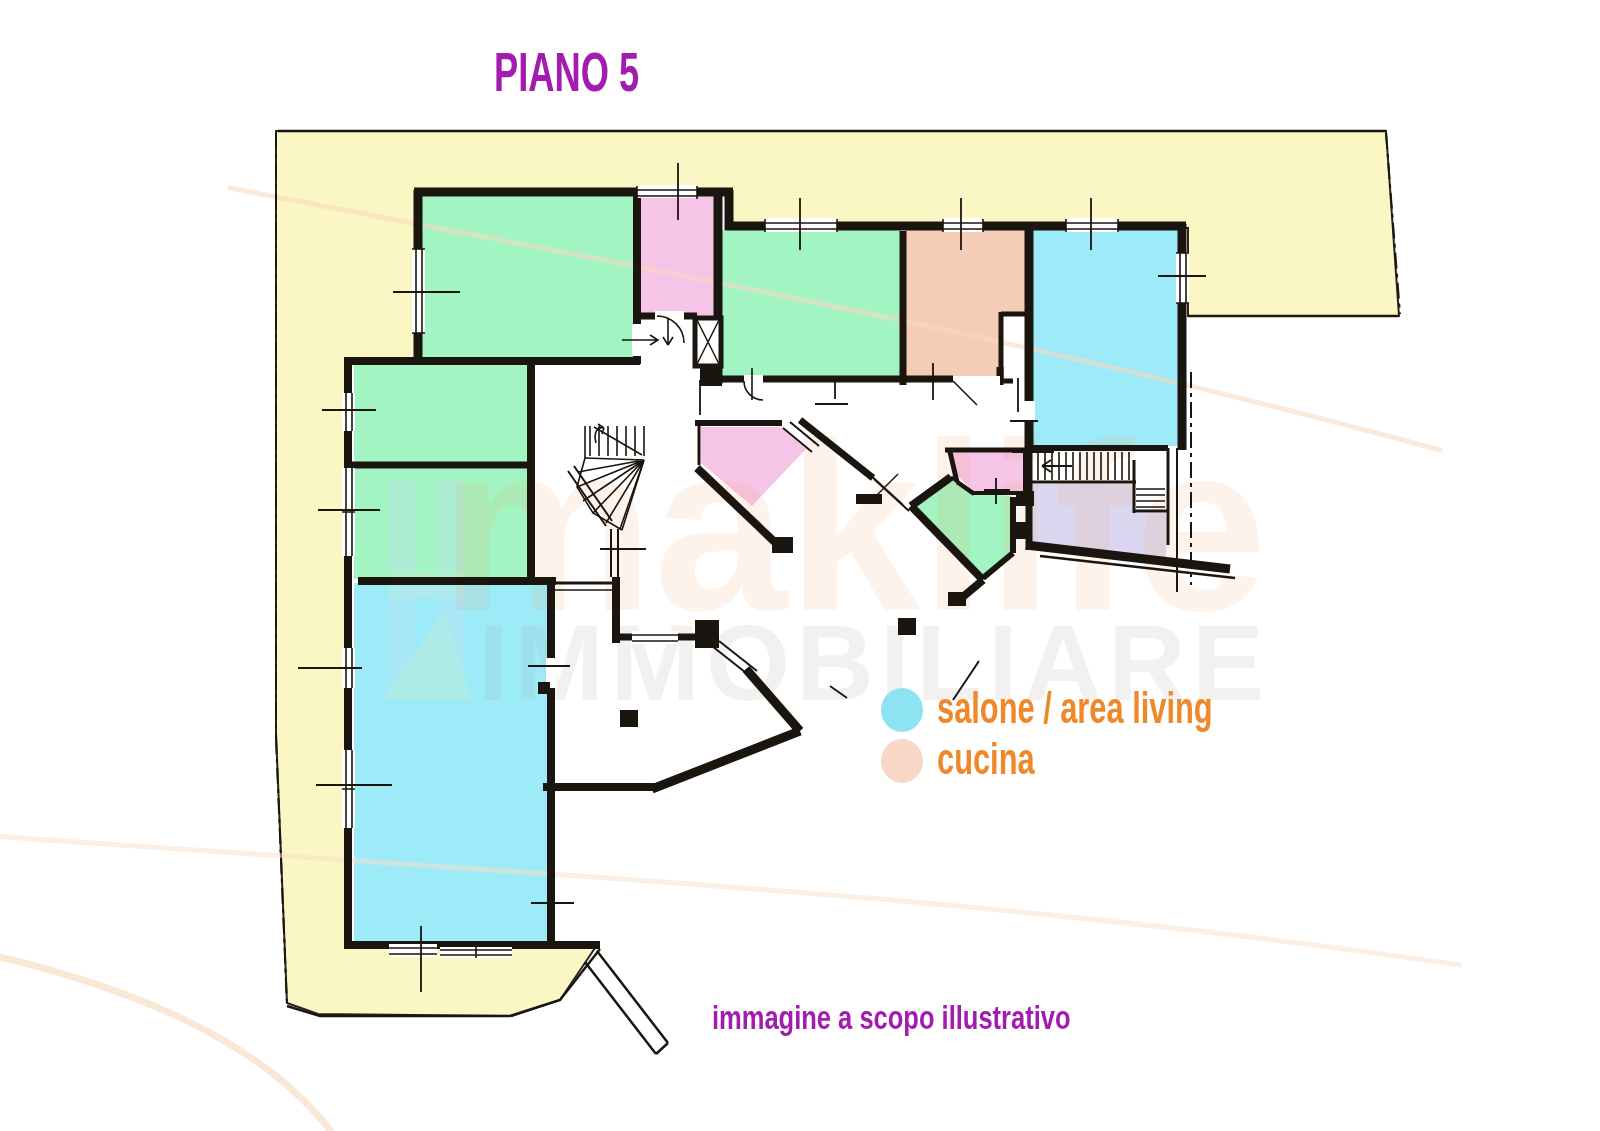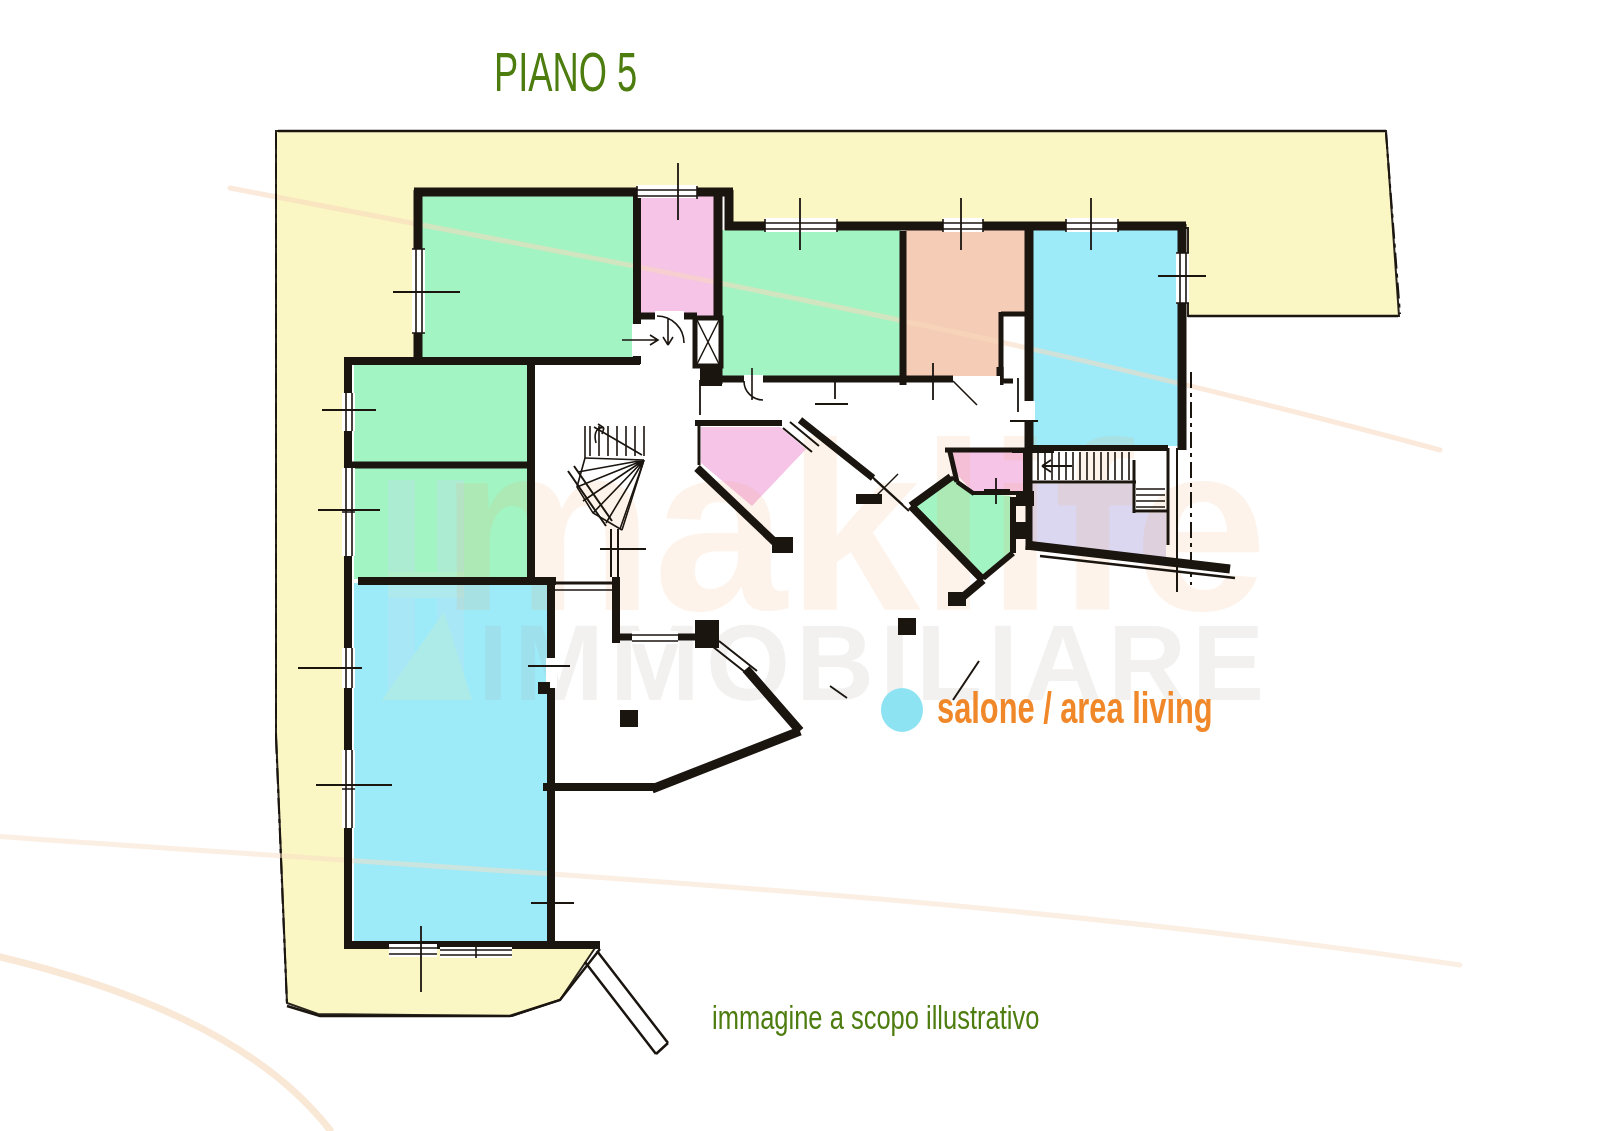--- a/index.html
+++ b/index.html
@@ -11,21 +11,21 @@
   .w9{stroke-width:9;} .w8{stroke-width:8;} .w7{stroke-width:7;} .w6{stroke-width:6;}
   .w5{stroke-width:5;} .w4{stroke-width:4;} .w3{stroke-width:3;} .w25{stroke-width:2.5;}
   .w2{stroke-width:2;} .w15{stroke-width:1.5;}
   .dash{stroke-dasharray:16 5 4 5;}
   .fillwall{fill:#1b1510;stroke:none;}
   .winrect{fill:#ffffff;stroke:none;}
   .thinln{stroke:#1b1510;stroke-width:1.6;fill:none;}
   .tick{stroke:#1b1510;stroke-width:1.8;fill:none;}
   .swoosh{fill:none;stroke-linecap:round;}
 
-  .ui-text{position:absolute;color:#4d7c0f;font-weight:normal;white-space:nowrap;}
+  .ui-text{position:absolute;color:#a21caf;font-weight:bold;white-space:nowrap;}
   .cond{display:inline-block;transform-origin:0 50%;}
   .title{left:494px;top:40px;font-size:55px;}
   .title .cond{transform:scaleX(.66);}
   .caption{left:712px;top:998px;font-size:34px;}
   .caption .cond{transform:scaleX(.75);}
 
   .legend{position:absolute;left:880px;top:681px;}
   .legend-row{position:relative;height:51.5px;display:flex;align-items:flex-end;}
   .legend-dot{width:44px;height:46px;flex:0 0 44px;margin-right:13px;}
   .legend-label{color:#f0882a;font-weight:bold;font-size:44px;white-space:nowrap;
@@ -224,19 +224,25 @@
   <span class="cond">PIANO 5</span>
 </div>
 
 <div class="legend">
   <div class="legend-row">
     <svg class="legend-dot" viewBox="0 0 44 46">
           <ellipse cx="22" cy="23" rx="21" ry="22" fill="#8ee3f3"></ellipse>
         </svg>
     <span class="legend-label">salone / area living</span>
   </div>
+  <div class="legend-row">
+    <svg class="legend-dot" viewBox="0 0 44 46">
+          <ellipse cx="22" cy="23" rx="21" ry="22" fill="#f9d7c6"></ellipse>
+        </svg>
+    <span class="legend-label">cucina</span>
+  </div>
 </div>
 
 <div class="ui-text caption">
   <span class="cond">immagine a scopo illustrativo</span>
 </div>
 
 </div>
 
 </body></html>

